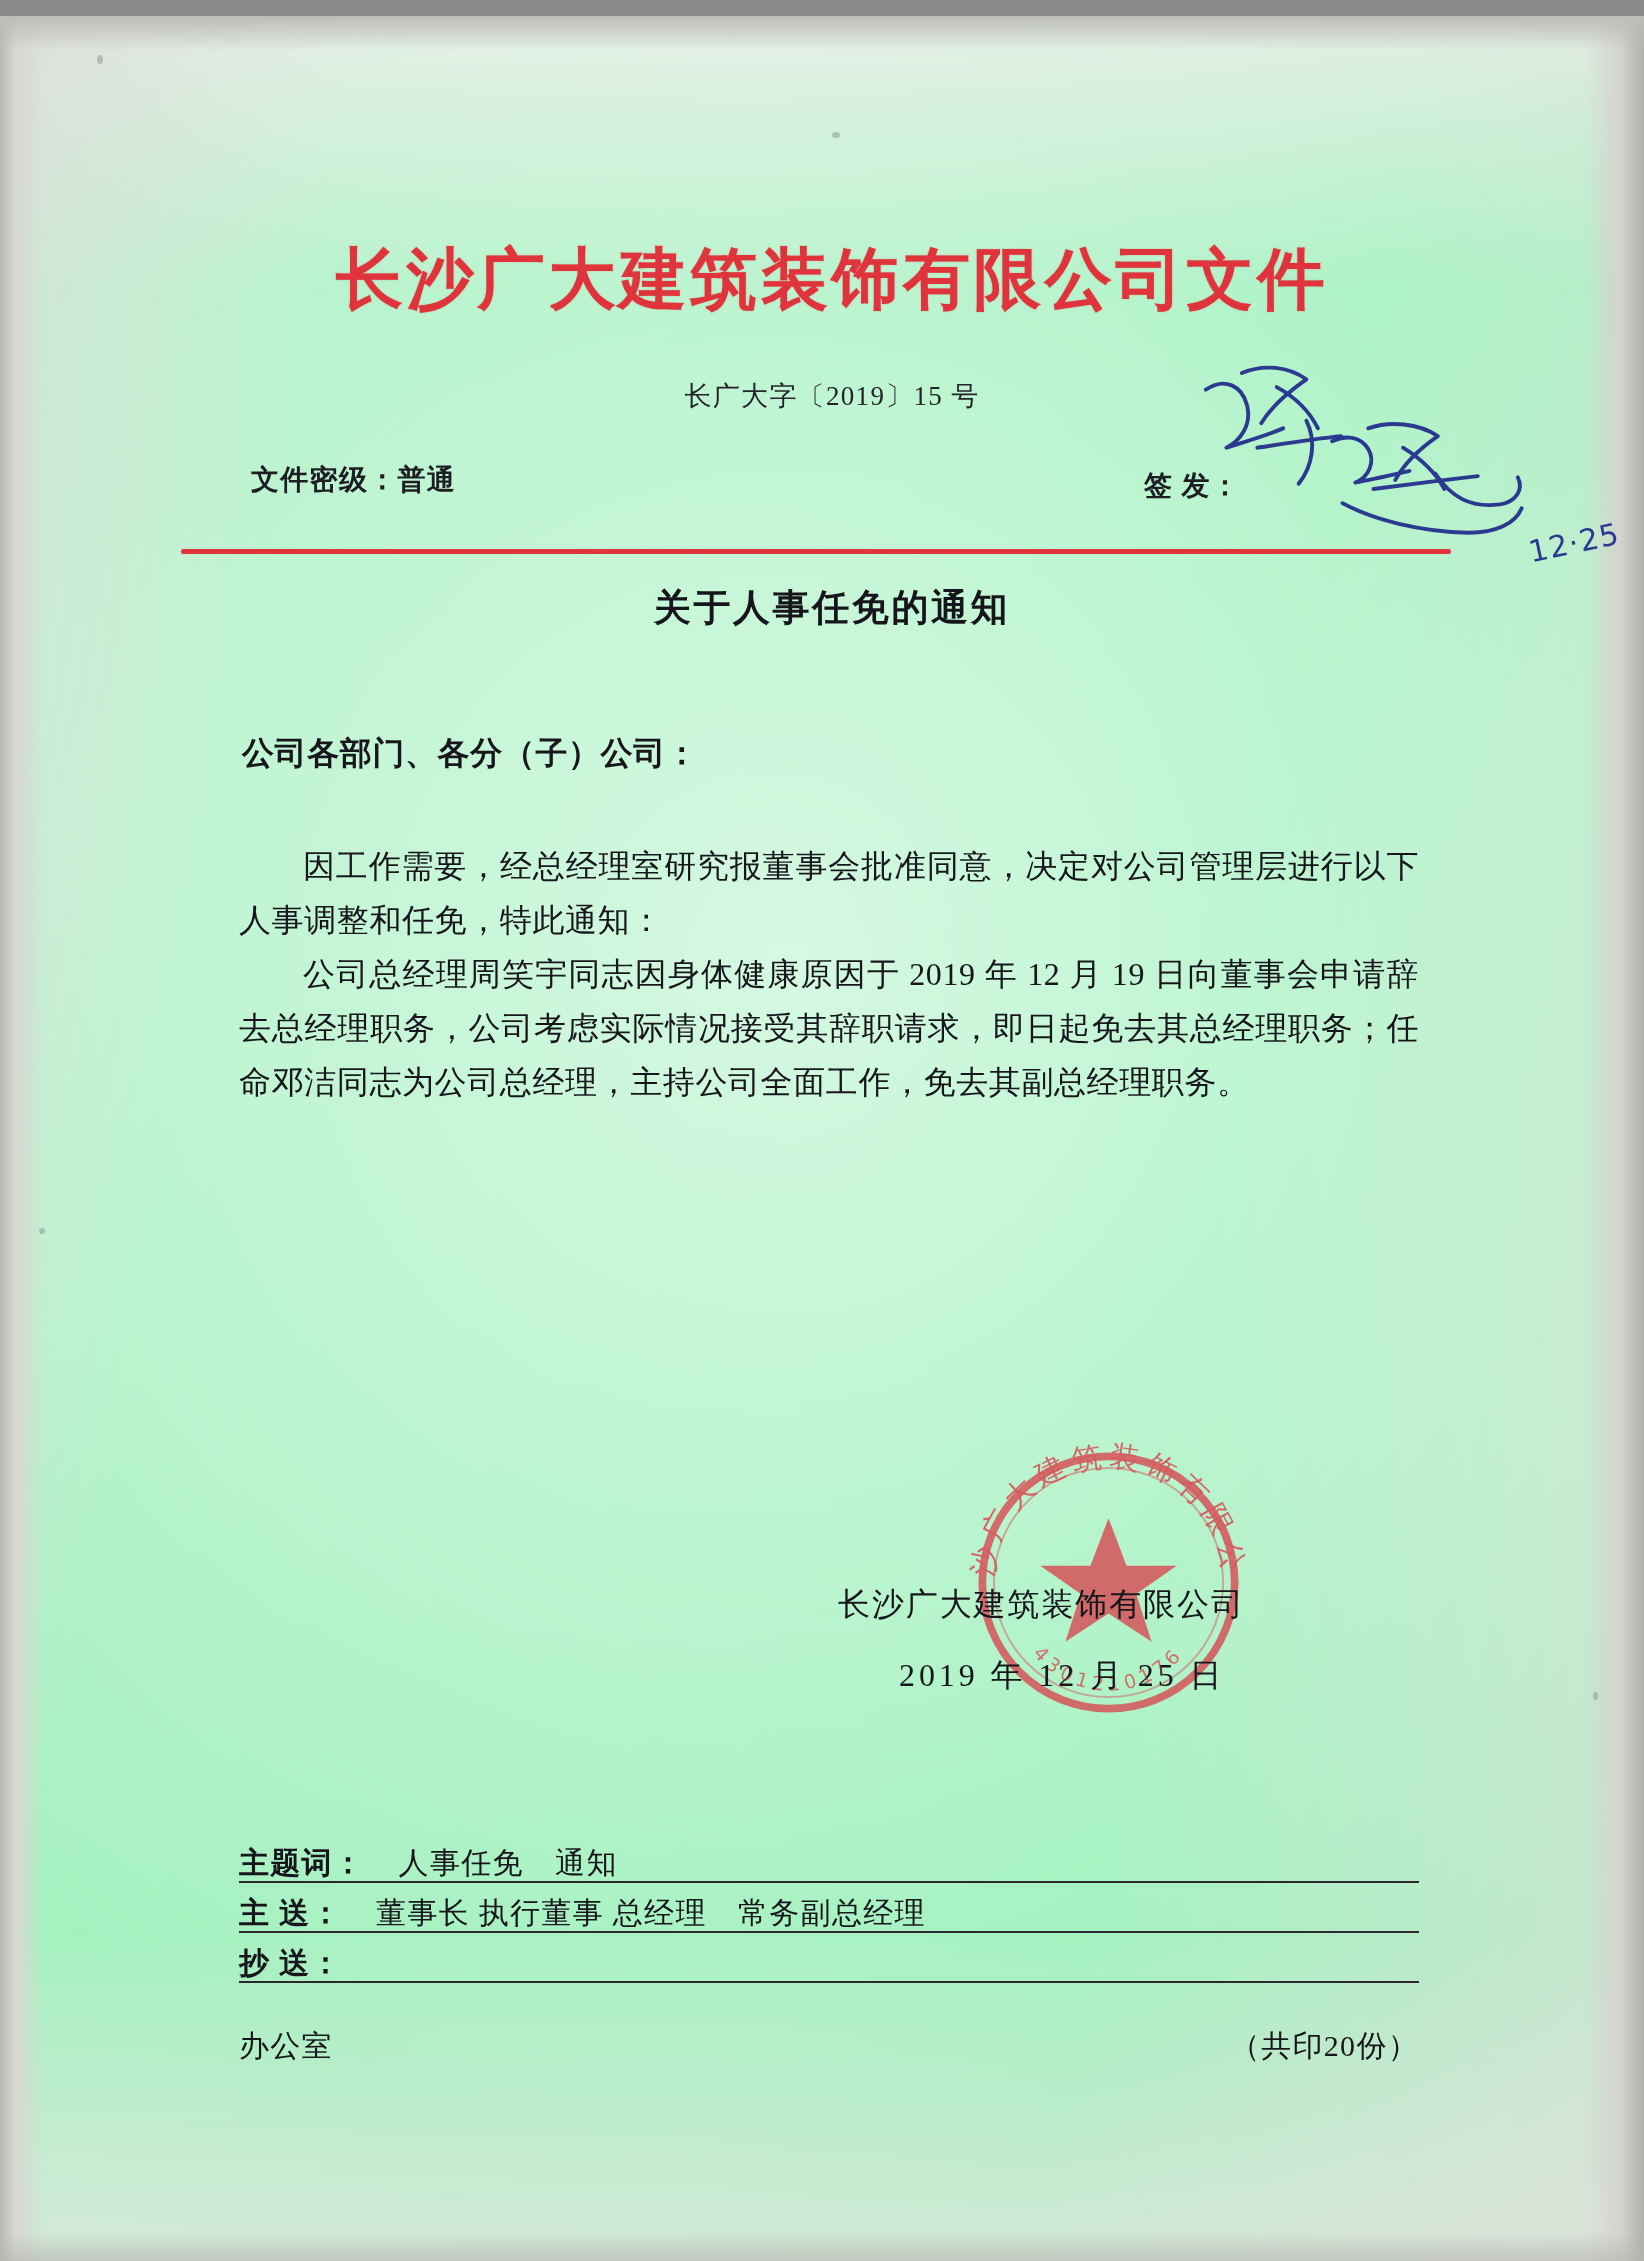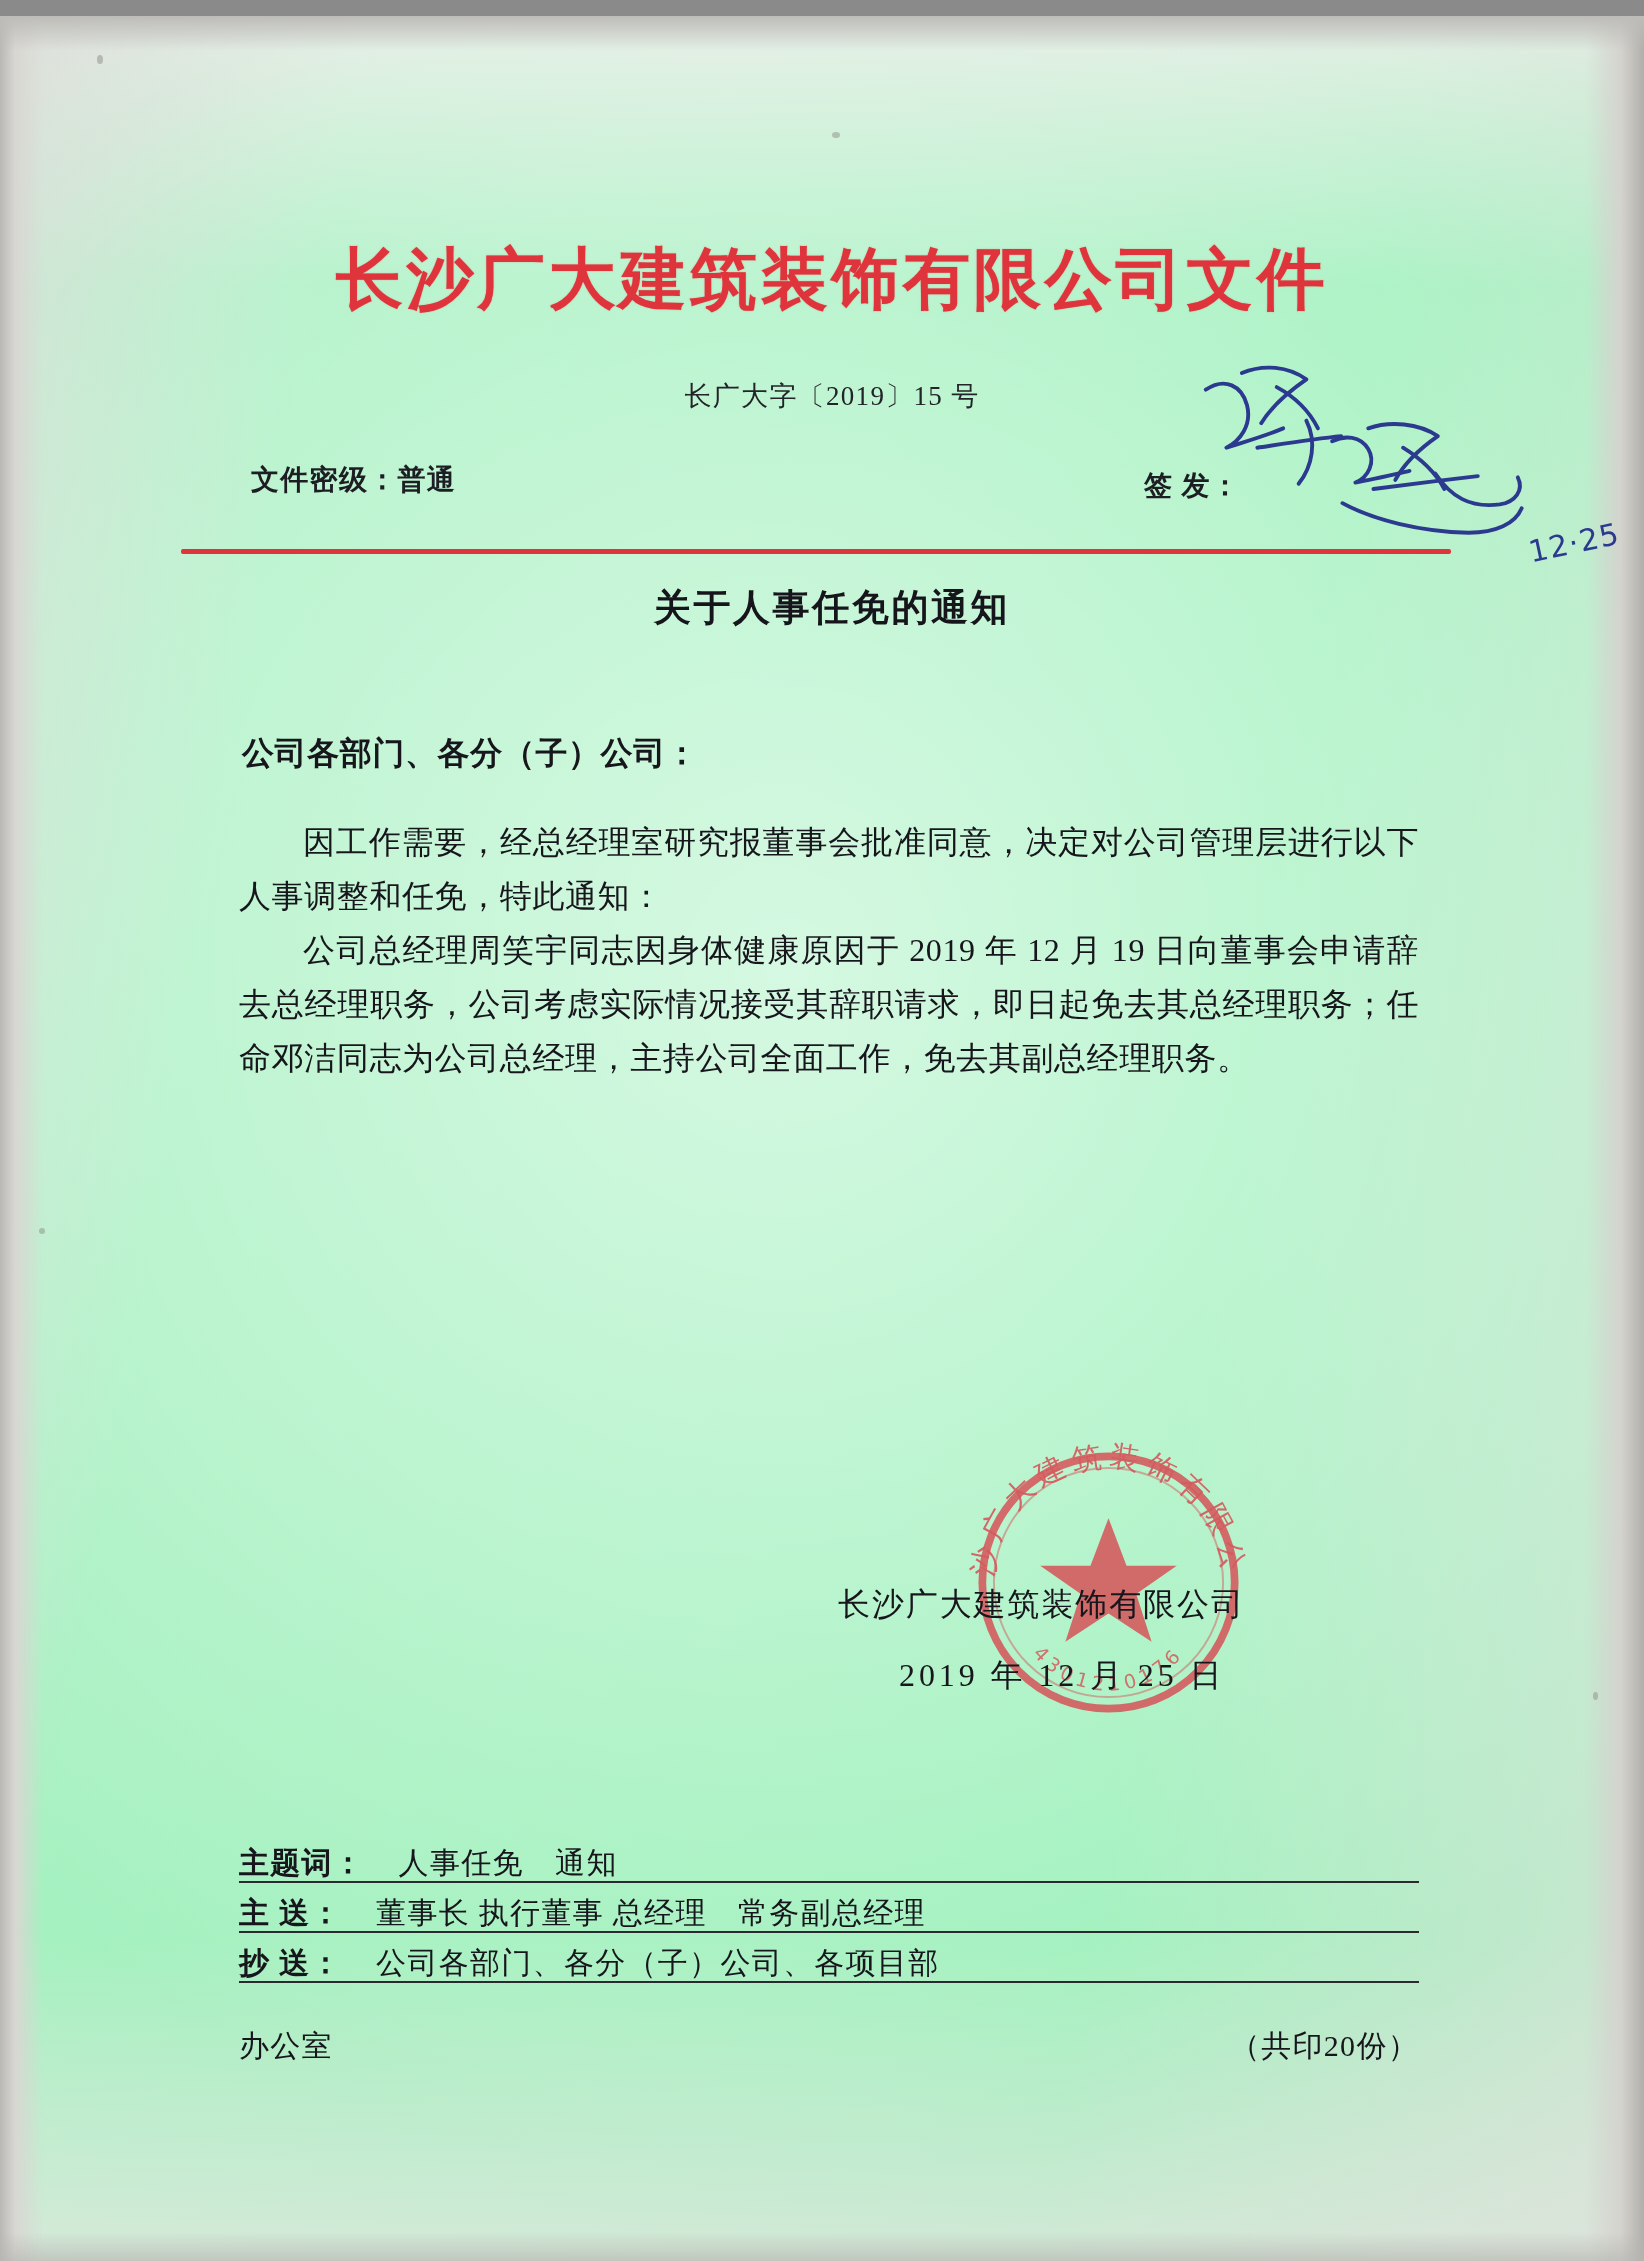--- a/index.html
+++ b/index.html
@@ -155,21 +155,21 @@
     position: absolute;
     top: 716px;
     left: 55px;
     font-size: 32px;
     font-weight: bold;
     letter-spacing: 0.6px;
     color: #16161c;
   }
   .body-text {
     position: absolute;
-    top: 799px;
+    top: 823px;
     left: 52px;
     width: 1180px;
     font-size: 32px;
     line-height: 54px;
     letter-spacing: 0.6px;
     color: #16161c;
   }
   .body-text p {
     margin: 0;
     text-indent: 64px;
@@ -336,21 +336,20 @@
         <span class="footer-value">人事任免　通知</span>
         <span class="footer-rule"></span>
       </div>
       <div class="footer-row">
         <span class="footer-label">主 送：</span>
         <span class="footer-value">董事长 执行董事 总经理　常务副总经理</span>
         <span class="footer-rule"></span>
       </div>
       <div class="footer-row">
         <span class="footer-label">抄 送：</span>
-        <span class="footer-value">公司各部门、各分（子）公司、各项目部</span>
         <span class="footer-rule"></span>
       </div>
       <div class="footer-last">
         <span>办公室</span>
         <span class="copies">（共印20份）</span>
       </div>
     </div>
 
   </div>
 </div>

